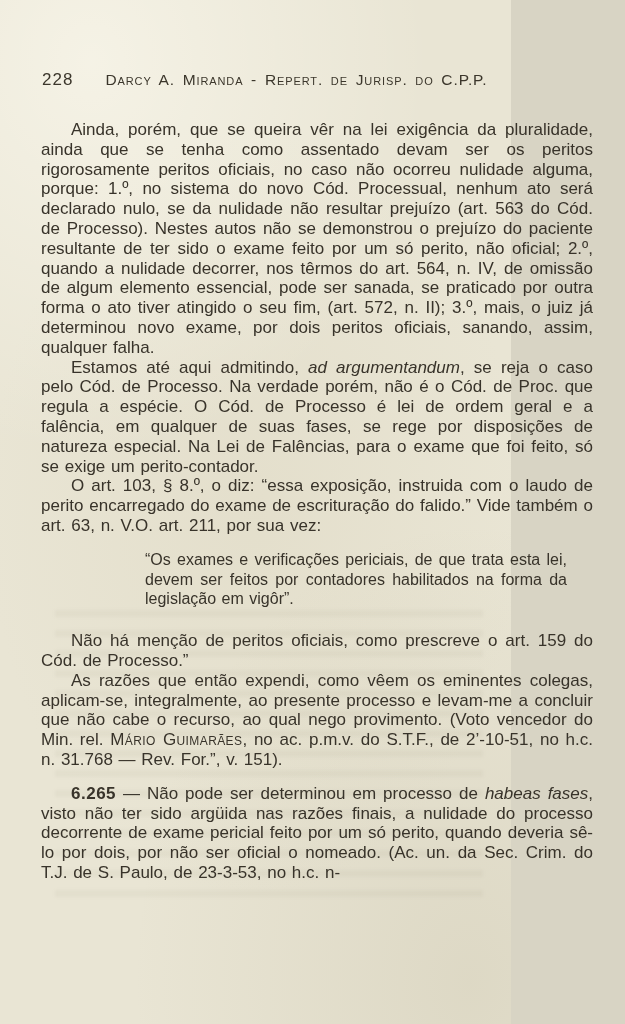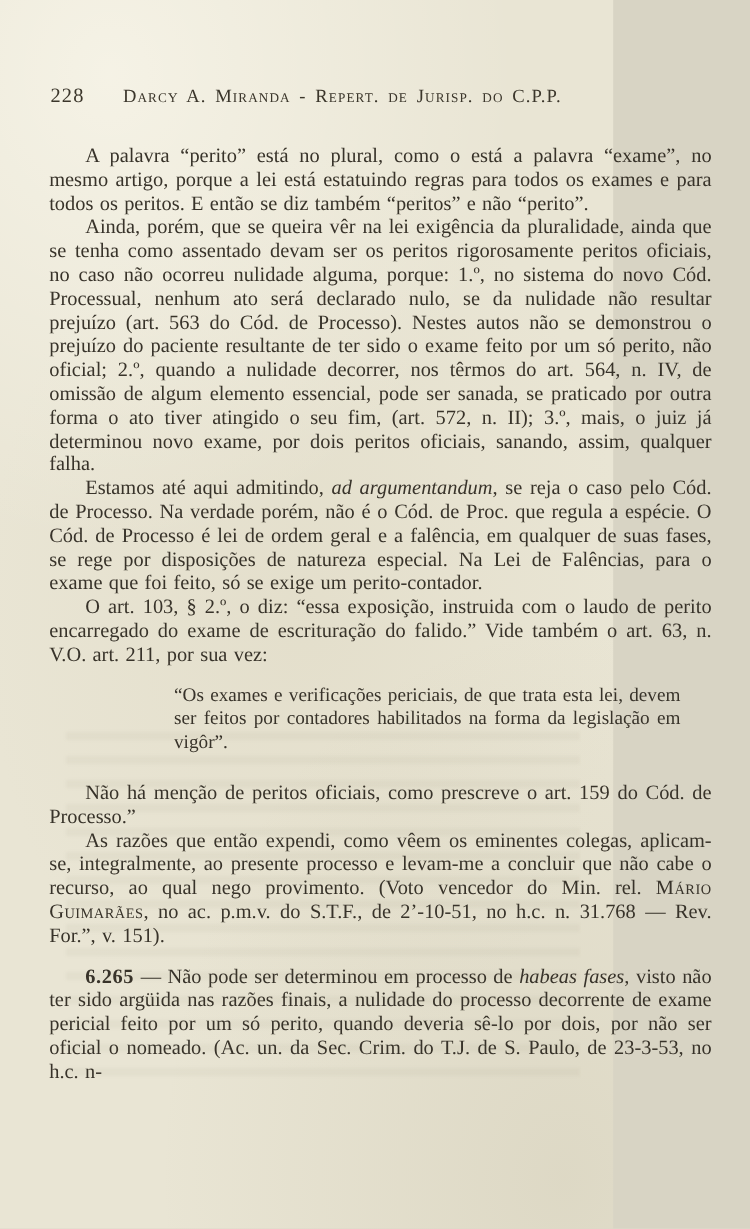--- a/index.html
+++ b/index.html
@@ -9,21 +9,21 @@
     background: #d8d4c4;
   }
   .page {
     position: relative;
     width: 511px; height: 1024px;
     background:
       radial-gradient(120% 70% at 18% 6%, rgba(255,253,244,0.55) 0%, rgba(255,253,244,0) 55%),
       radial-gradient(110% 75% at 92% 96%, rgba(150,140,105,0.14) 0%, rgba(150,140,105,0) 60%),
       radial-gradient(70% 50% at 50% 50%, rgba(215,208,184,0.30) 0%, rgba(215,208,184,0) 75%),
       #e9e5d4;
-    font-family: Liberation Serif, serif;
+    font-family: Liberation Sans, sans-serif;
     color: #38332a;
   }
   
   .bleed {
     position: absolute; left: 55px; right: 28px; top: 610px; height: 300px;
     background: repeating-linear-gradient(
       to bottom,
       rgba(120,110,85,0.05) 0px, rgba(120,110,85,0.05) 7px,
       rgba(120,110,85,0.00) 7px, rgba(120,110,85,0.00) 20px);
     filter: blur(1.5px);
@@ -70,34 +70,31 @@
 
   <div class="bleed"></div>
 
   <div class="running-head">
     <span class="pagenum">228</span>
     <span class="head-title">Darcy A. Miranda - Repert. de Jurisp. do C.P.P.</span>
   </div>
 
   <div class="body-text">
 
-    <p class="para">
-      <span>A palavra “perito” está no plural, como o está a palavra “exame”, no mesmo artigo, porque a lei está estatuindo regras para todos os exames e para todos os peritos. E então se diz também “peritos” e não “perito”.</span>
-    </p>
 
     <p class="para">
       <span>Ainda, porém, que se queira vêr na lei exigência da pluralidade, ainda que se tenha como assentado devam ser os peritos rigorosamente peritos oficiais, no caso não ocorreu nulidade alguma, porque: 1.º, no sistema do novo Cód. Processual, nenhum ato será declarado nulo, se da nulidade não resultar prejuízo (art. 563 do Cód. de Processo). Nestes autos não se demonstrou o prejuízo do paciente resultante de ter sido o exame feito por um só perito, não oficial; 2.º, quando a nulidade decorrer, nos têrmos do art. 564, n. IV, de omissão de algum elemento essencial, pode ser sanada, se praticado por outra forma o ato tiver atingido o seu fim, (art. 572, n. II); 3.º, mais, o juiz já determinou novo exame, por dois peritos oficiais, sanando, assim, qualquer falha.</span>
     </p>
 
     <p class="para">
       <span>Estamos até aqui admitindo, </span><span class="it">ad argumentandum</span><span>, se reja o caso pelo Cód. de Processo. Na verdade porém, não é o Cód. de Proc. que regula a espécie. O Cód. de Processo é lei de ordem geral e a falência, em qualquer de suas fases, se rege por disposições de natureza especial. Na Lei de Falências, para o exame que foi feito, só se exige um perito-contador.</span>
     </p>
 
     <p class="para">
-      <span>O art. 103, § 2.º, o diz: “essa exposição, instruida com o laudo de perito encarregado do exame de escrituração do falido.” Vide também o art. 63, n. V.O. art. 211, por sua vez:</span>
+      <span>O art. 103, § 8.º, o diz: “essa exposição, instruida com o laudo de perito encarregado do exame de escrituração do falido.” Vide também o art. 63, n. V.O. art. 211, por sua vez:</span>
     </p>
 
     <blockquote class="quote">
       <span>“Os exames e verificações periciais, de que trata esta lei, devem ser feitos por contadores habilitados na forma da legislação em vigôr”.</span>
     </blockquote>
 
     <p class="para">
       <span>Não há menção de peritos oficiais, como prescreve o art. 159 do Cód. de Processo.”</span>
     </p>
 

